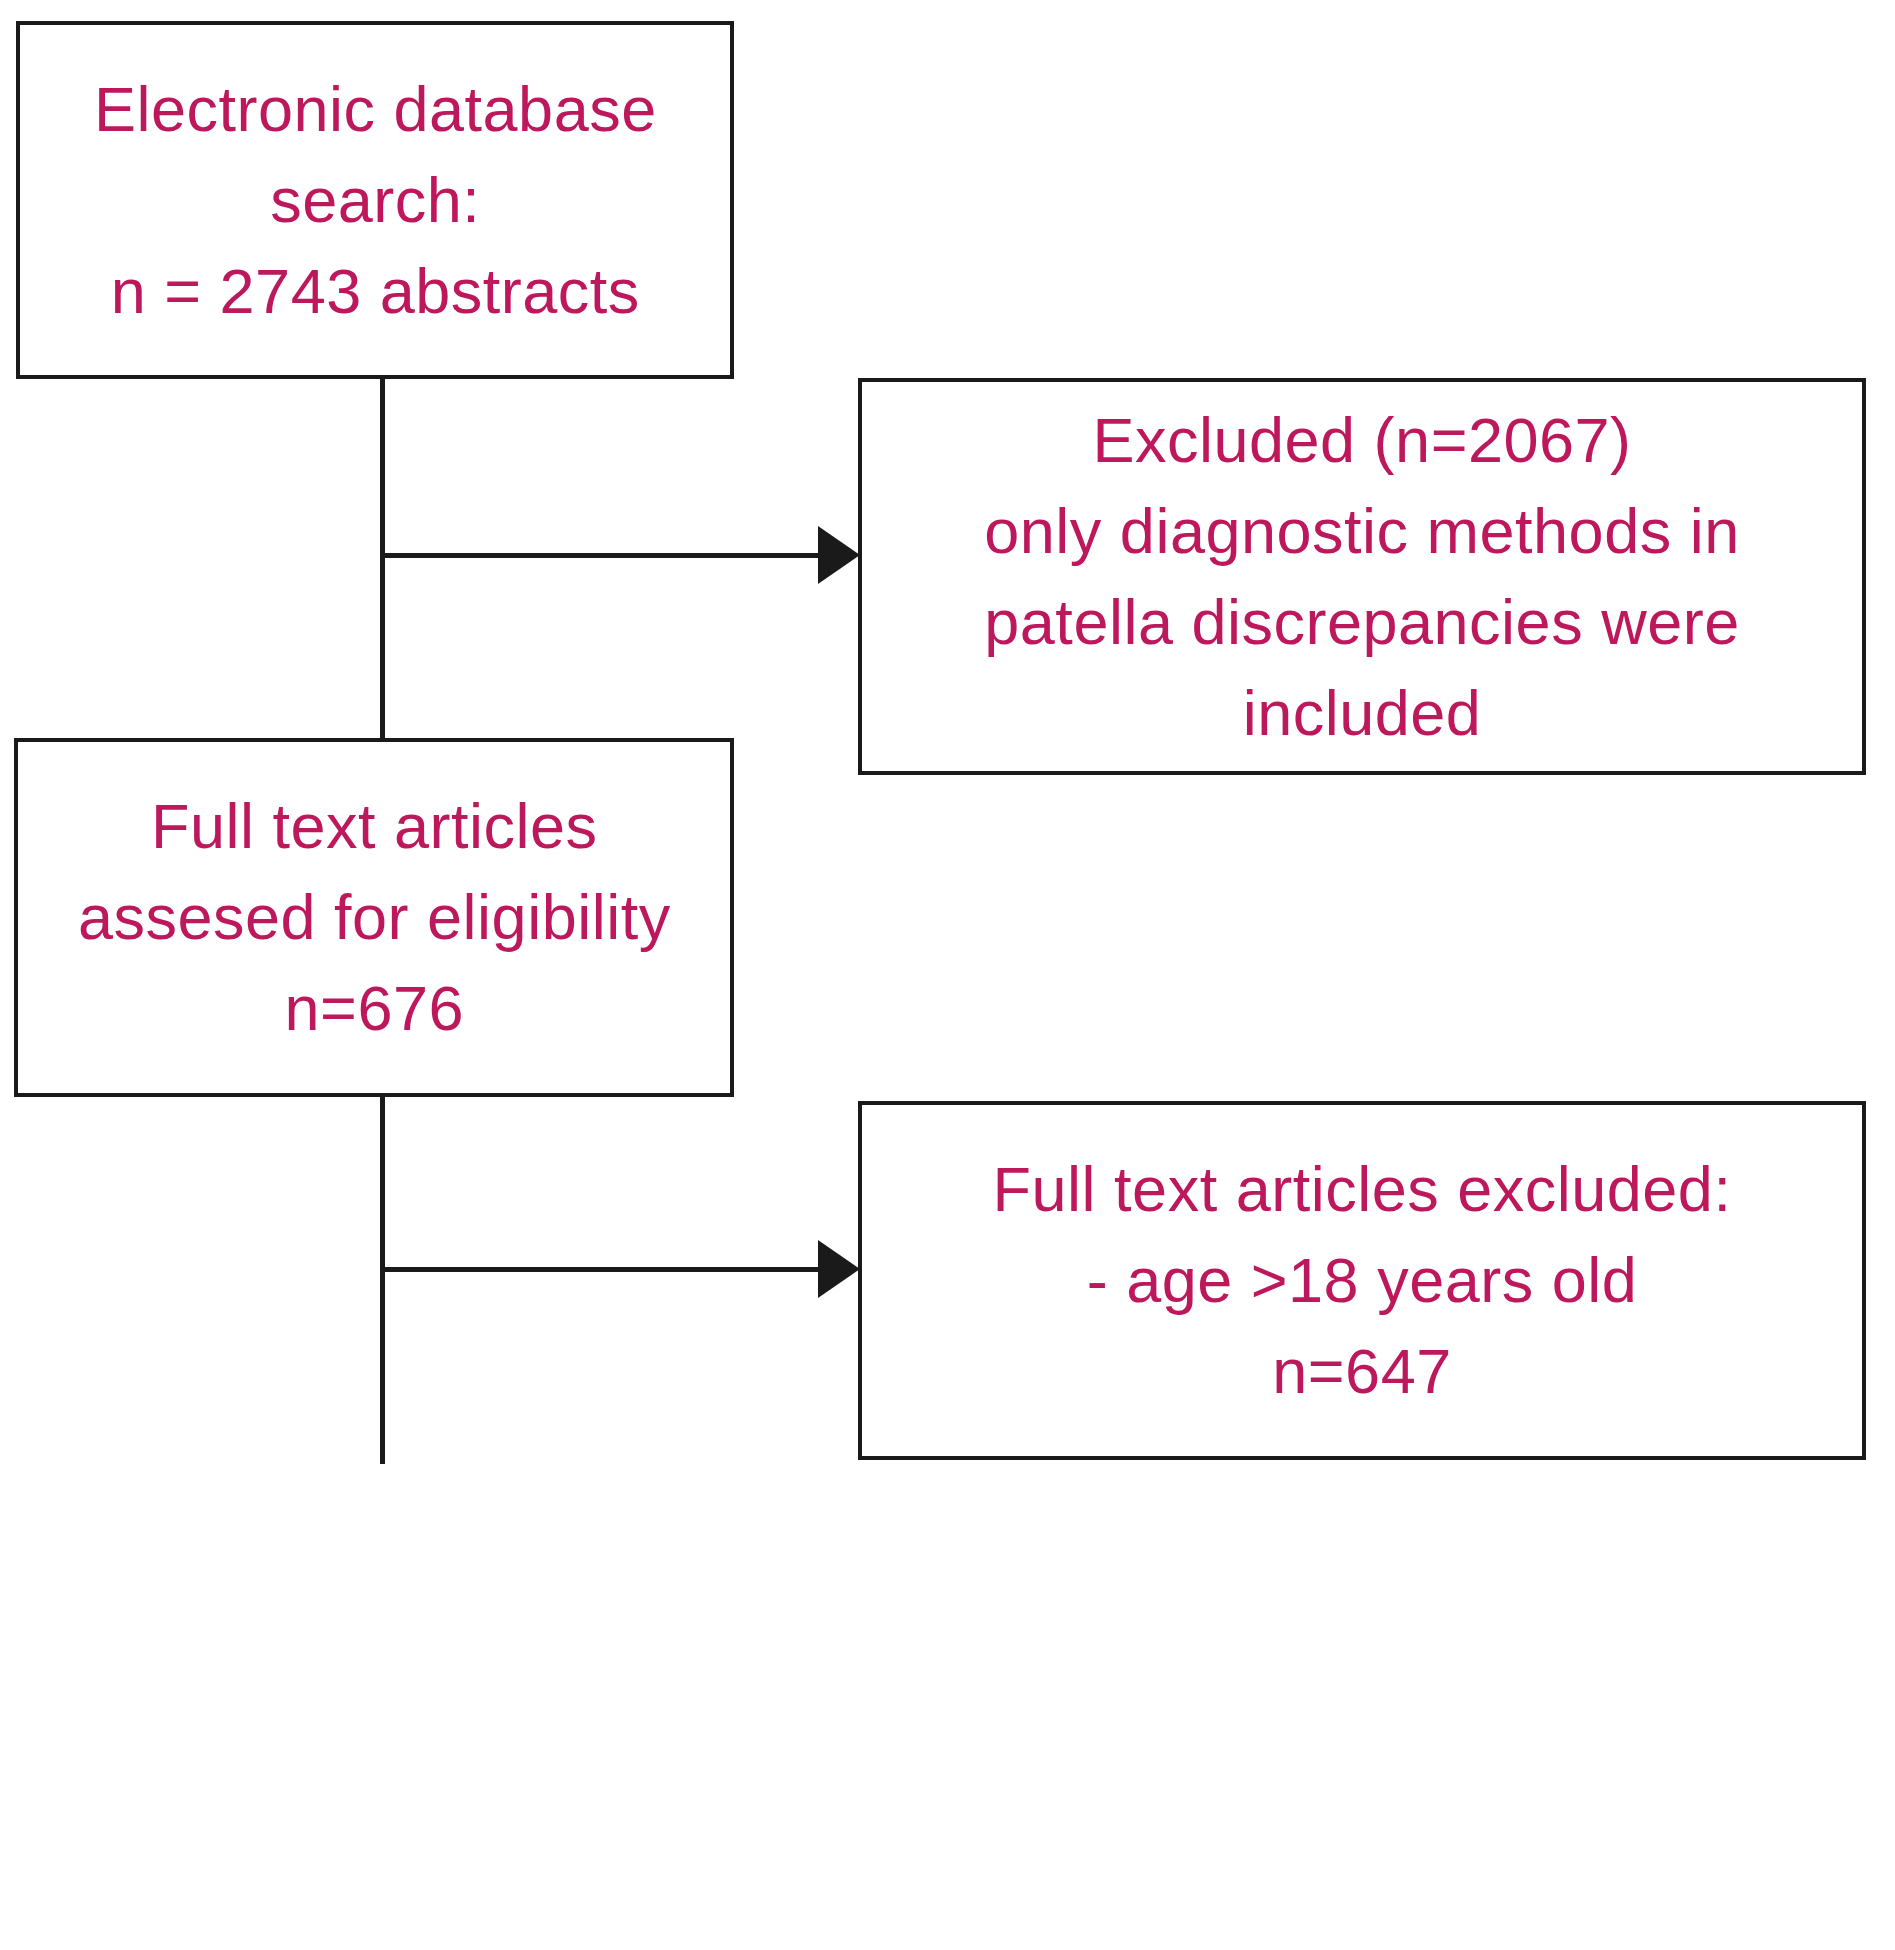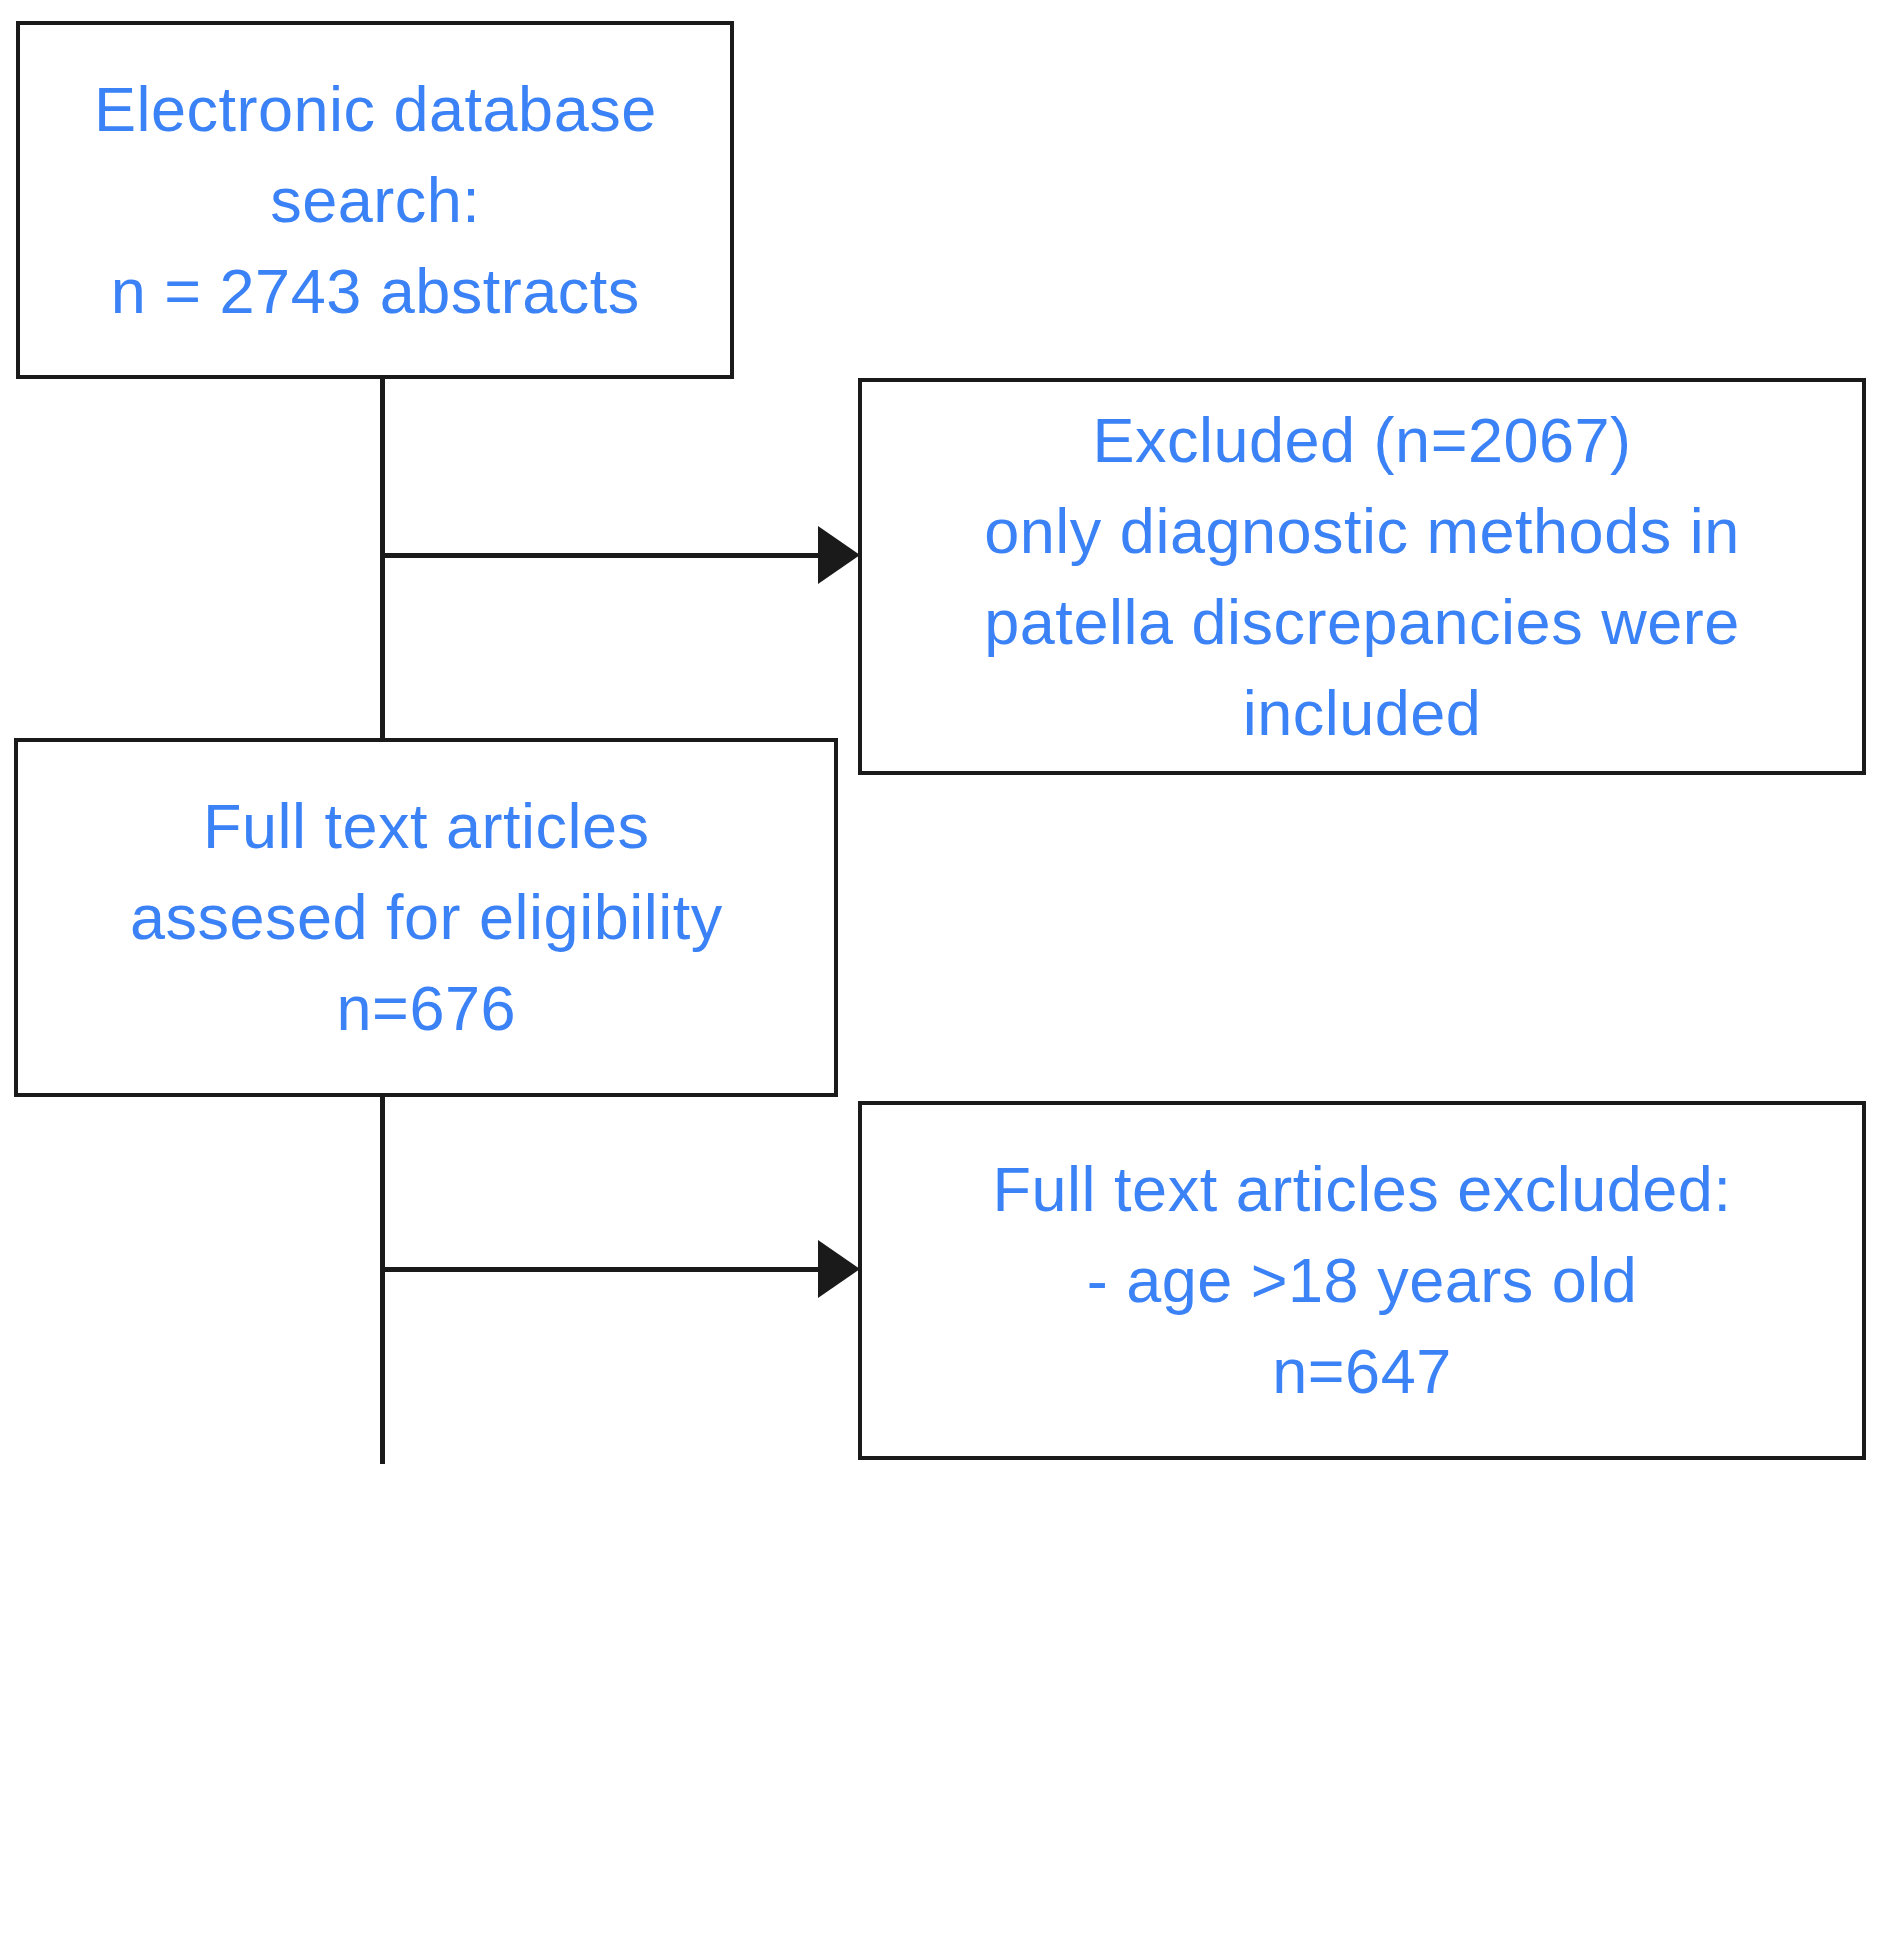--- a/index.html
+++ b/index.html
@@ -6,21 +6,21 @@
     margin: 0;
     padding: 0;
     background: #ffffff;
   }
   .canvas {
     position: relative;
     width: 1896px;
     height: 1950px;
     background: #ffffff;
     font-family: "Liberation Sans", "DejaVu Sans", sans-serif;
-    color: #3b82f6;
+    color: #be185d;
   }
   .box {
     position: absolute;
     box-sizing: border-box;
     border: 4.8px solid #1a1a1a;
     background: #ffffff;
     display: flex;
     align-items: center;
     justify-content: center;
     text-align: center;
@@ -38,21 +38,21 @@
     width: 0;
     height: 0;
     border-top: 29px solid transparent;
     border-bottom: 29px solid transparent;
     border-left: 42px solid #1a1a1a;
   }
 
   
   #box-database-search      { left: 16.3px;  top: 21px;   width: 718px;  height: 358px; }
   #box-excluded-abstracts   { left: 858px; top: 378px;  width: 1008px; height: 397px; }
-  #box-fulltext-eligibility { left: 14.3px;  top: 738px;  width: 824px;  height: 359px; }
+  #box-fulltext-eligibility { left: 14.3px;  top: 738px;  width: 720px;  height: 359px; }
   #box-fulltext-excluded    { left: 858px; top: 1101px; width: 1008px; height: 359px; }
   #box-studies-included     { left: 21px;  top: 1463px; width: 768px;  height: 483px; }
 
   
   #connector-v1 { left: 380px; top: 379px;  width: 4.8px;   height: 360px; }
   #arrow-h1     { left: 380px; top: 553px;  width: 442px; height: 4.8px; }
   #arrowhead-1  { left: 818px; top: 526px; }
   #connector-v2 { left: 380px; top: 1097px; width: 4.8px;   height: 367px; }
   #arrow-h2     { left: 380px; top: 1267px; width: 442px; height: 4.8px; }
   #arrowhead-2  { left: 818px; top: 1240px; }

